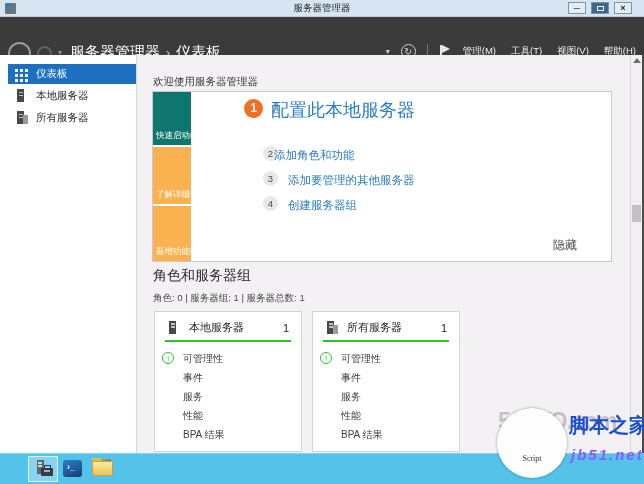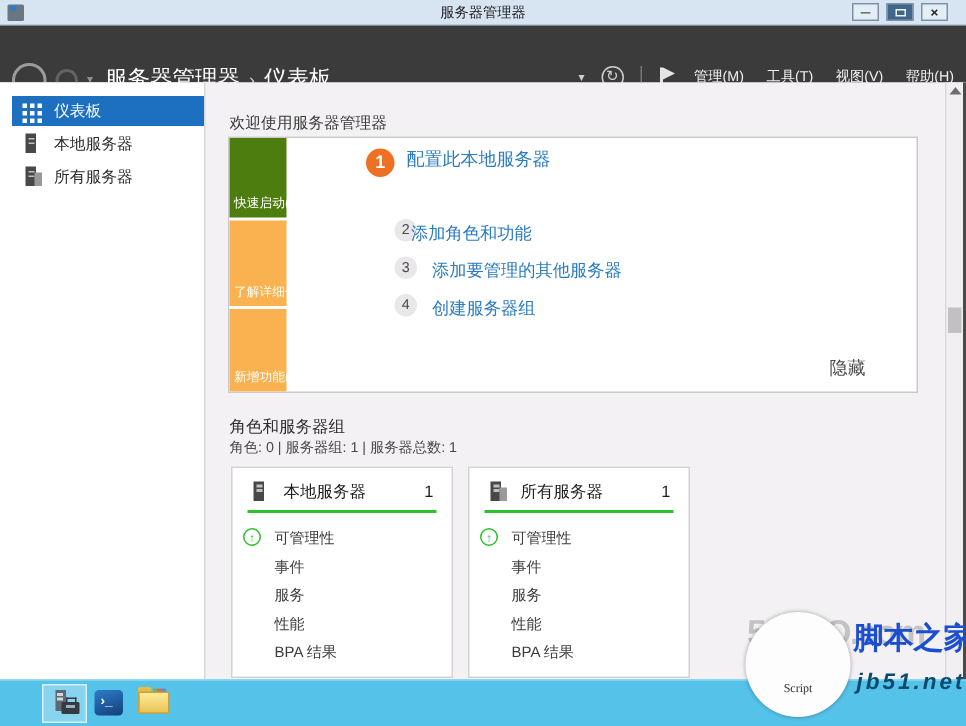--- a/index.html
+++ b/index.html
@@ -49,34 +49,34 @@
   .tower2{position:absolute;left:8px;top:4px;width:5px;height:9px;background:#9a9a9a;}
 
   .main{position:absolute;left:138px;top:0;width:504px;height:398px;}
   .welcome{position:absolute;left:15px;top:20px;font-size:10.5px;color:#3a3a3a;}
 
   
   .tile{position:absolute;left:14px;top:36px;width:460px;height:171px;background:#ffffff;border:1px solid #ccc9cc;}
   .qcol{position:absolute;left:0;top:0;width:38px;height:169px;display:flex;flex-direction:column;gap:2px;background:#ffffff;}
   .qblock{position:relative;color:#ffffff;font-size:8.5px;cursor:pointer;}
   .qblock span{position:absolute;left:3px;bottom:3px;white-space:nowrap;}
-  .qb1{height:53px;background:#4d7c0f;}
+  .qb1{height:53px;background:#0f766e;}
   .qb2{height:55px;background:#f9b24f;}
   .qb3{flex:1;background:#f9b24f;}
   .stepnum{position:absolute;border-radius:50%;text-align:center;}
   .step1-num{left:91px;top:7px;width:19px;height:19px;background:#ee7123;color:#fff;font-size:12px;font-weight:bold;line-height:19px;}
   .stepnum.small{width:15px;height:15px;background:#e9e7e9;color:#4a4a4a;font-size:9.5px;line-height:15px;}
   .s2{left:110px;top:54px;} .s3{left:110px;top:79px;} .s4{left:110px;top:104px;}
   .steplink{position:absolute;color:#2b7cc0;cursor:pointer;white-space:nowrap;}
-  .step1-label{left:118px;top:6px;font-size:12px;}
+  .step1-label{left:118px;top:6px;font-size:18px;}
   .sl2{left:121px;top:56px;font-size:11.5px;} .sl3{left:135px;top:81px;font-size:11.5px;} .sl4{left:135px;top:106px;font-size:11.5px;}
   .hide-link{position:absolute;right:34px;top:145px;font-size:12px;color:#4a4a4a;cursor:pointer;}
 
   
-  .roles-title{position:absolute;left:15px;top:222px;font-size:11px;color:#2e2e2e;}
+  .roles-title{position:absolute;left:15px;top:212px;font-size:14px;color:#2e2e2e;}
   .roles-stats{position:absolute;left:15px;top:237px;font-size:9.5px;color:#4a4a4a;}
   .role-card{position:absolute;top:256px;width:148px;height:141px;background:#ffffff;border:1px solid #d5d3d5;}
   .card1{left:16px;} .card2{left:174px;}
   .card-head{display:flex;align-items:center;gap:9px;padding:8px 12px 5px 12px;font-size:11px;color:#1d1d1d;cursor:pointer;}
   .card-count{margin-left:auto;}
   .card-rule{height:2px;background:#2cc22c;margin:0 10px;}
   .card-rows{position:relative;padding:7px 0 0 28px;}
   .card-row{height:19px;display:flex;align-items:center;font-size:10px;color:#3c3c3c;cursor:pointer;}
   .manage-icon{position:absolute;left:7px;top:10px;width:12px;height:12px;border:1.5px solid #2cc22c;border-radius:50%;color:#2cc22c;font-size:8px;font-weight:bold;display:flex;align-items:center;justify-content:center;}
 
@@ -101,21 +101,21 @@
   .tb-folder .dots{position:absolute;left:10px;top:-2px;width:9px;height:3px;background:linear-gradient(90deg,#7fb04a 0 3px,#d86a5a 3px 6px,#5a8fd0 6px 9px);border-radius:1px;}
 
   
   .ghost-mark{position:absolute;left:498px;top:408px;font-size:23px;font-weight:bold;letter-spacing:-1px;color:rgba(140,140,140,0.45);z-index:5;}
   .jb-logo{position:absolute;left:497px;top:404px;width:147px;height:80px;z-index:6;}
   .jb-circle{position:absolute;left:0;top:4px;width:70px;height:70px;background:#fdfdfd;border-radius:50%;box-shadow:0 0 3px rgba(0,0,0,0.35);}
   .jb-letters{position:absolute;left:0;top:8px;width:70px;text-align:center;font-size:32px;font-weight:bold;letter-spacing:-6px;color:#9c4a2f;}
   .jb-letters b{color:#b03a2a;}
   .jb-script{position:absolute;left:0;top:50px;width:70px;text-align:center;font-size:8px;font-family:"Liberation Serif","DejaVu Serif",serif;color:#333;}
   .jb-name{position:absolute;left:72px;top:8px;font-size:20px;font-weight:bold;color:#1b4fd0;white-space:nowrap;}
-  .jb-url{position:absolute;left:74px;top:42px;font-size:15px;font-weight:bold;font-style:italic;letter-spacing:2px;color:#0c4a6e;white-space:nowrap;}
+  .jb-url{position:absolute;left:74px;top:42px;font-size:15px;font-weight:bold;font-style:italic;letter-spacing:2px;color:#8b5cf6;white-space:nowrap;}
 </style>
 </head>
 <body>
 
 <div class="screen">
 
   <div class="titlebar">
     <div class="titlebar-icon"></div>
     <div class="titlebar-title">服务器管理器</div>
     <div class="winbtns">

